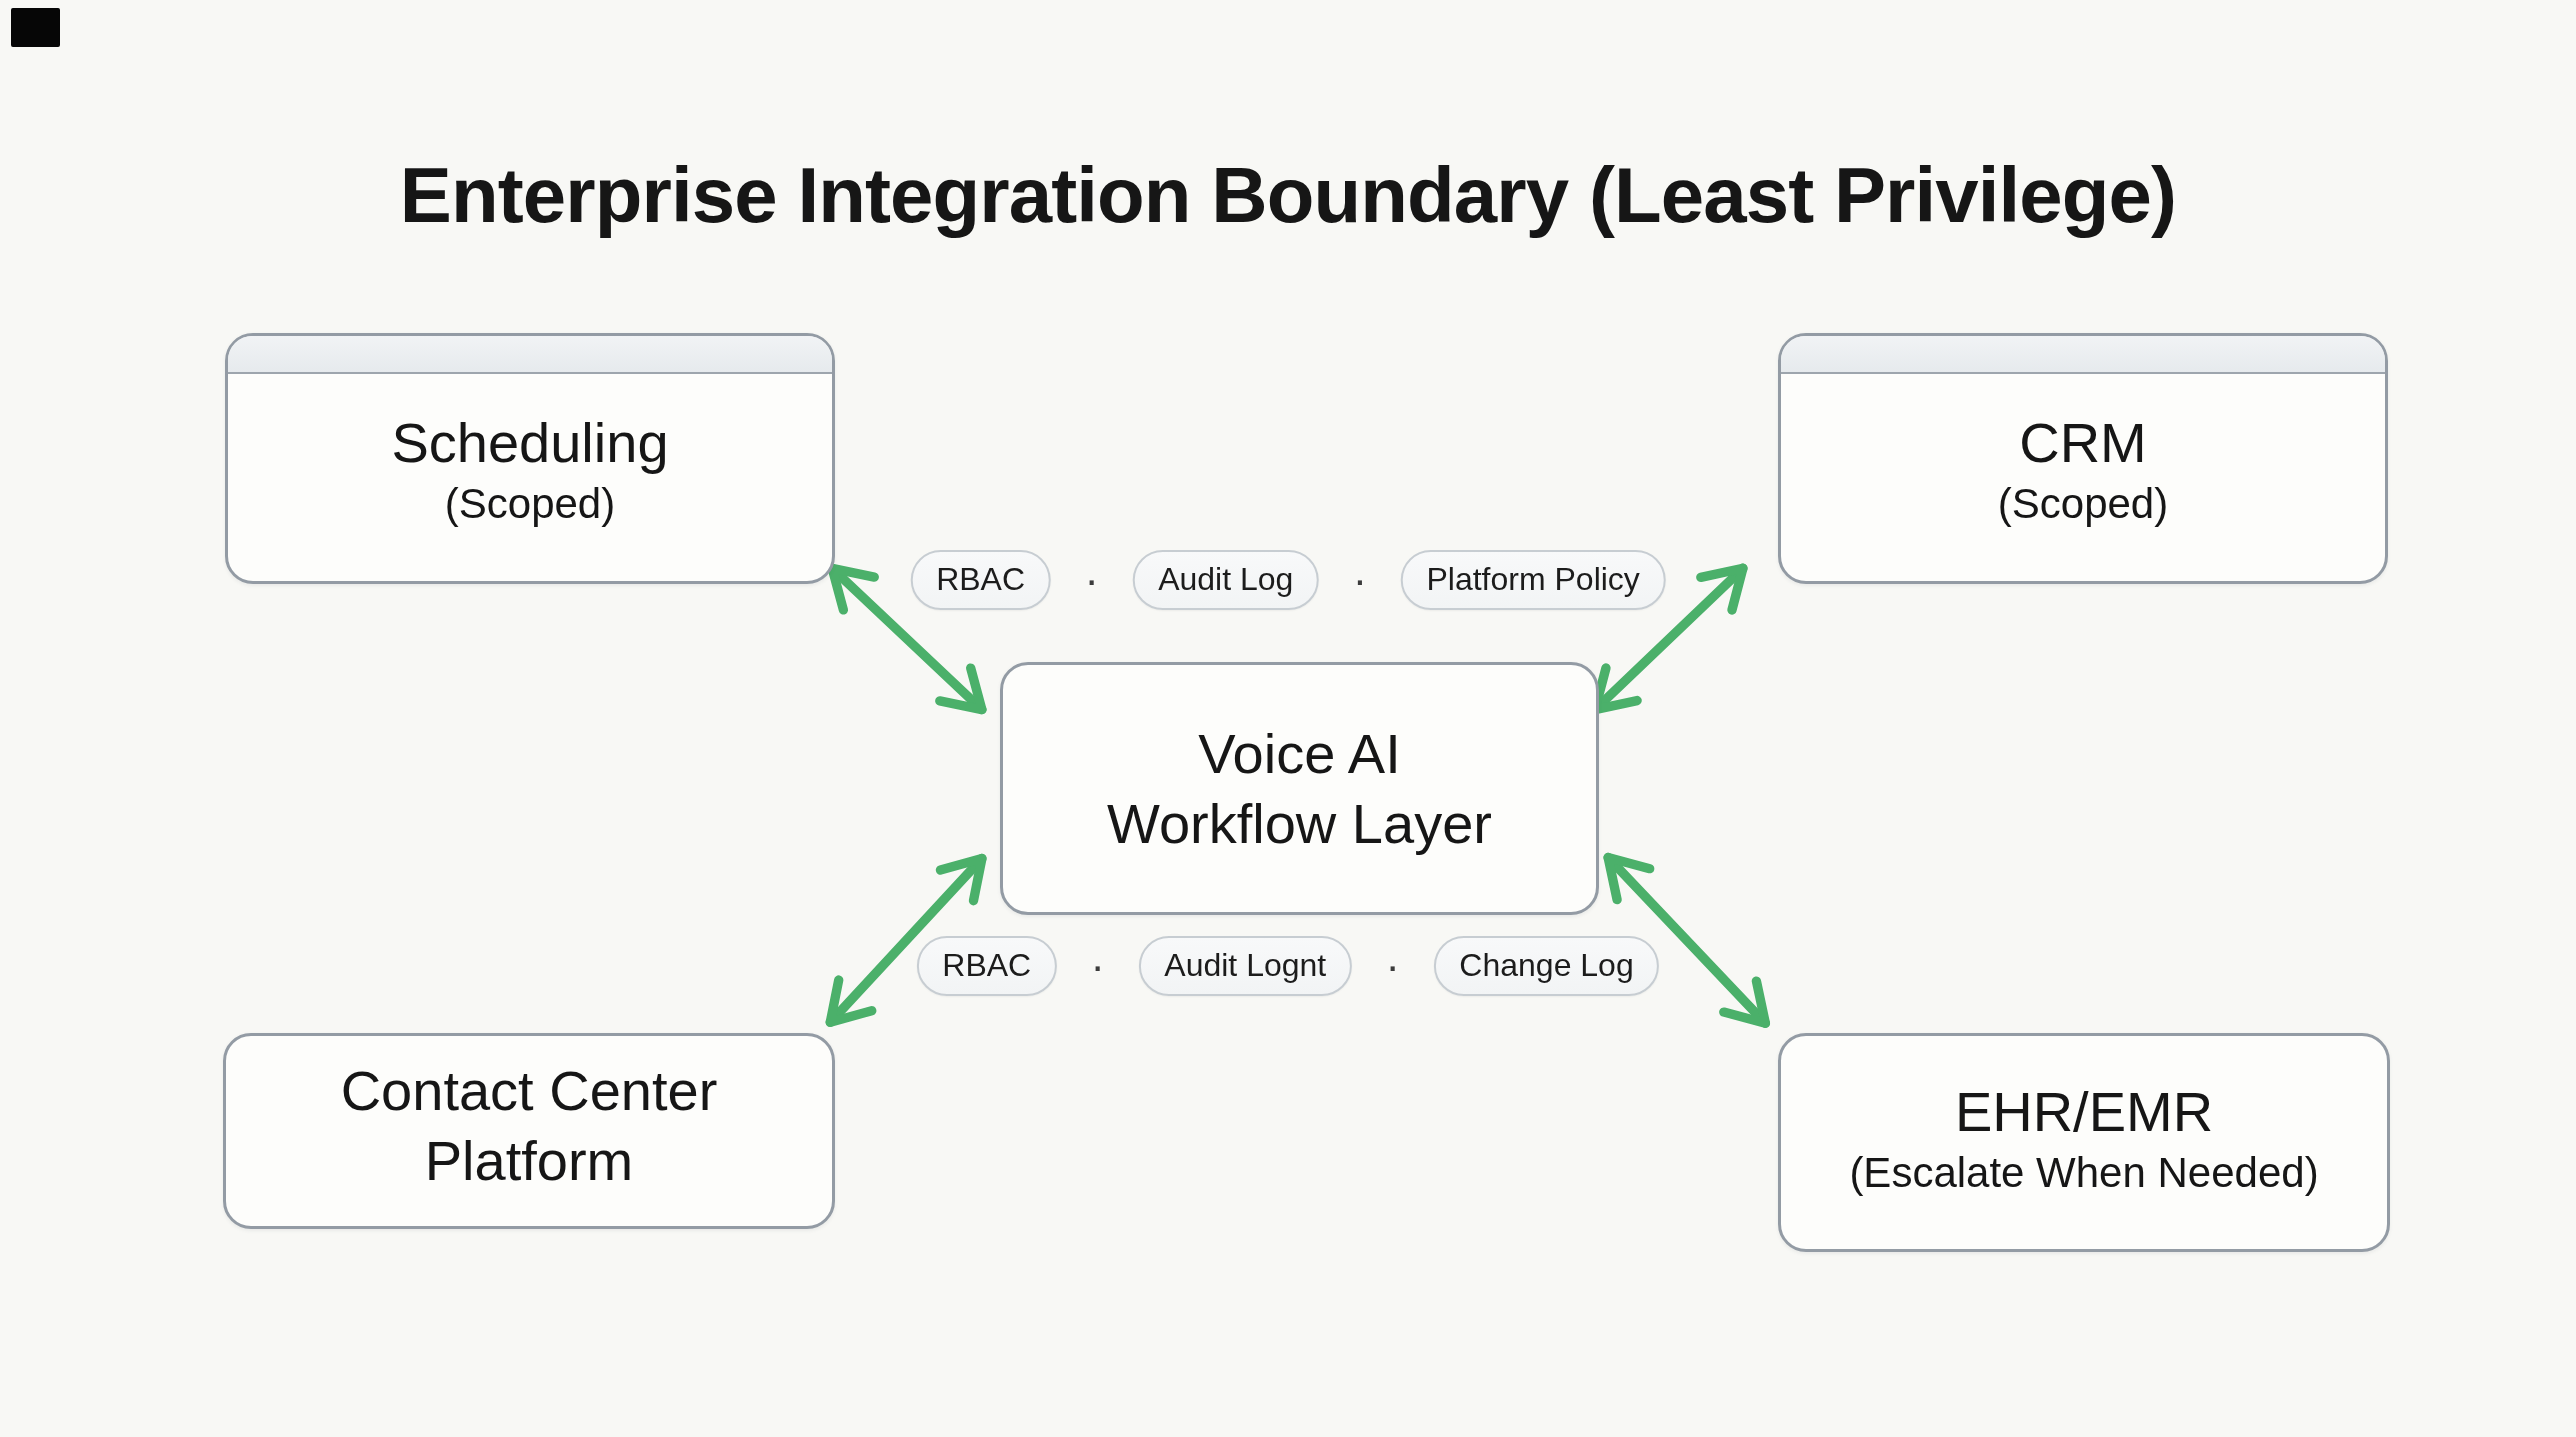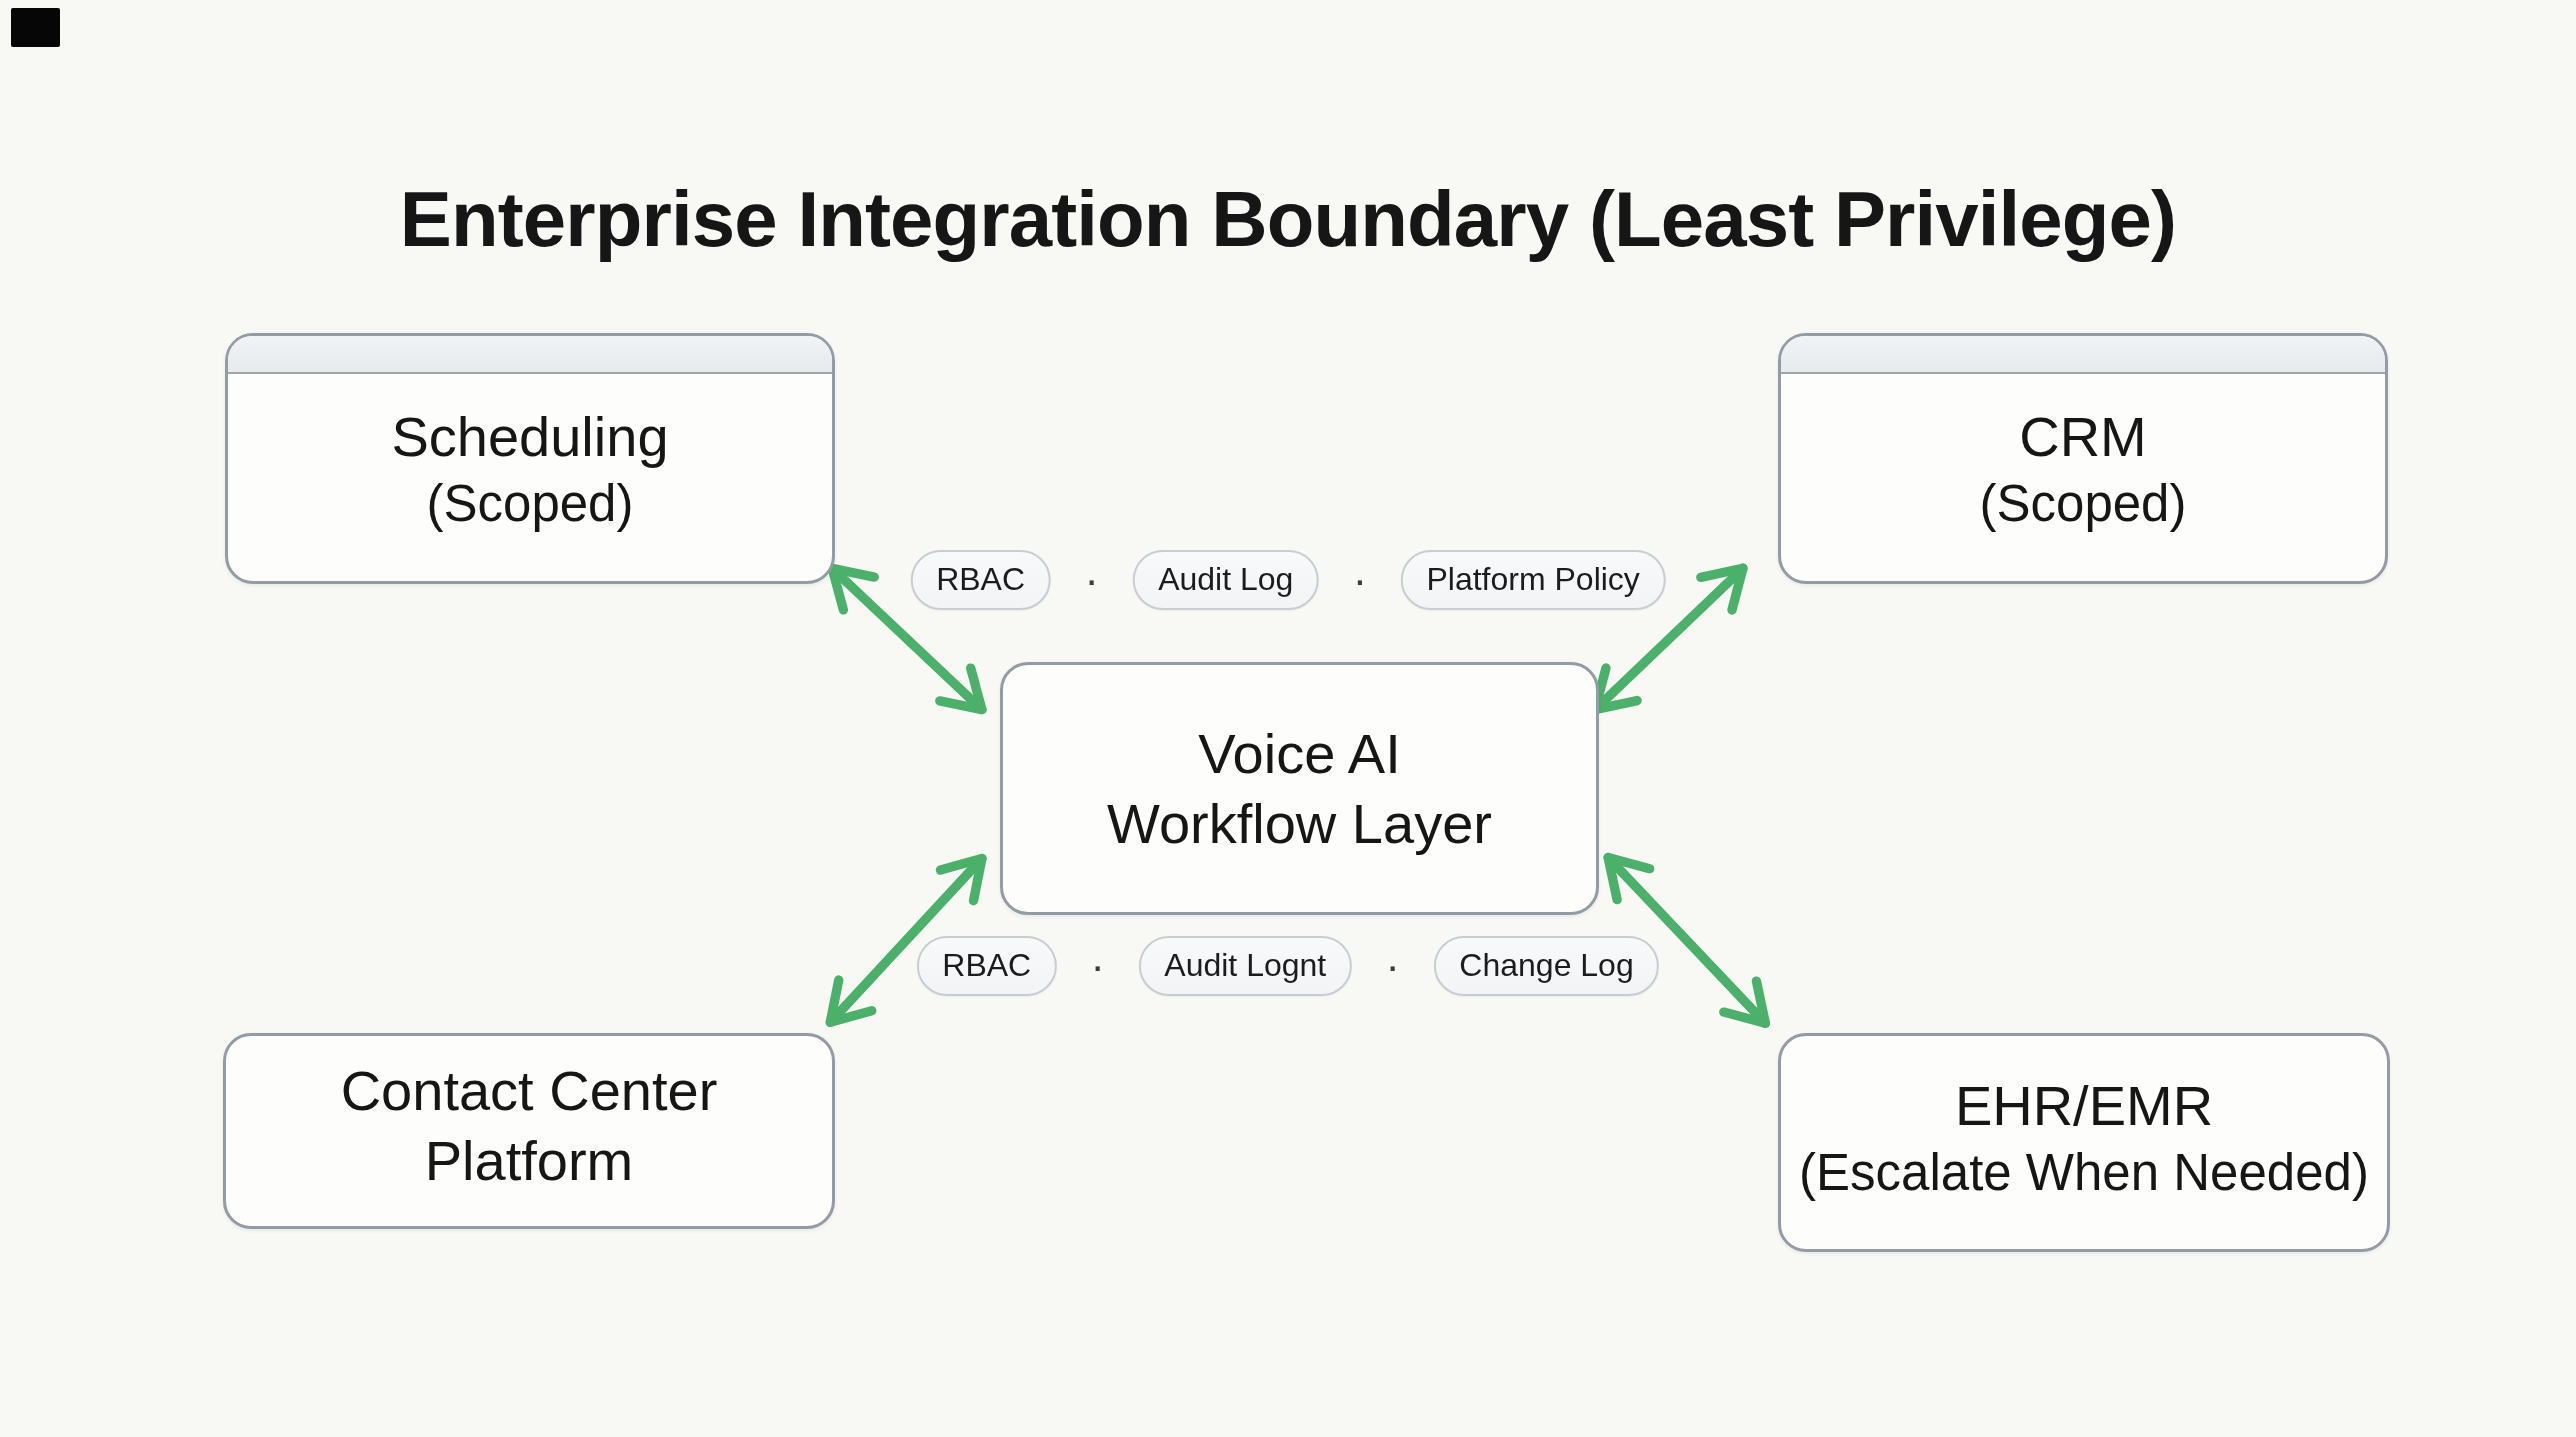--- a/index.html
+++ b/index.html
@@ -22,21 +22,20 @@
   }
   .canvas{position:absolute;inset:0;width:2576px;height:1438px;}
   .corner-mark{
     position:absolute;left:11.2px;top:7.5px;width:49px;height:39px;
     background:#060606;border-radius:1.9px;
   }
   .title{
     position:absolute;top:150px;left:50%;transform:translateX(-50%);
     font-size:78px;font-weight:600;letter-spacing:-0.9px;white-space:nowrap;
     color:var(--text-dark);
-    margin-top:24px;
   }
   .node{
     position:absolute;box-sizing:border-box;
     background:var(--box-fill);
     border:3.3px solid var(--box-border);
     border-radius:28px;
     box-shadow:0 1.9px 3.7px rgba(70,80,90,.08);
     display:flex;flex-direction:column;
   }
   .node-header{
@@ -46,21 +45,21 @@
     border-radius:24px 24px 0 0;
   }
   .node-body{
     flex:1 1 auto;display:flex;flex-direction:column;
     align-items:center;justify-content:center;text-align:center;
     line-height:1.25;color:var(--text-dark);
   }
   .node-body.lift{padding-bottom:17px;}
   .node-body.lift-sm{padding-bottom:9.4px;}
   .l1{font-size:56px;font-weight:500;}
-  .l2{font-size:51px;font-weight:400;}
+  .l2{font-size:42px;font-weight:400;}
   .badge-row{
     position:absolute;left:50%;transform:translateX(-50%);
     display:flex;align-items:center;gap:34px;white-space:nowrap;
   }
   .pill{
     font-size:32px;color:#1c1c1c;
     padding:9.4px 23.4px;border-radius:935px;
     background:linear-gradient(180deg,#f8f9fa,var(--pill-fill));
     border:2.3px solid var(--pill-border);
     box-shadow:0 0.9px 1.9px rgba(0,0,0,.05);

